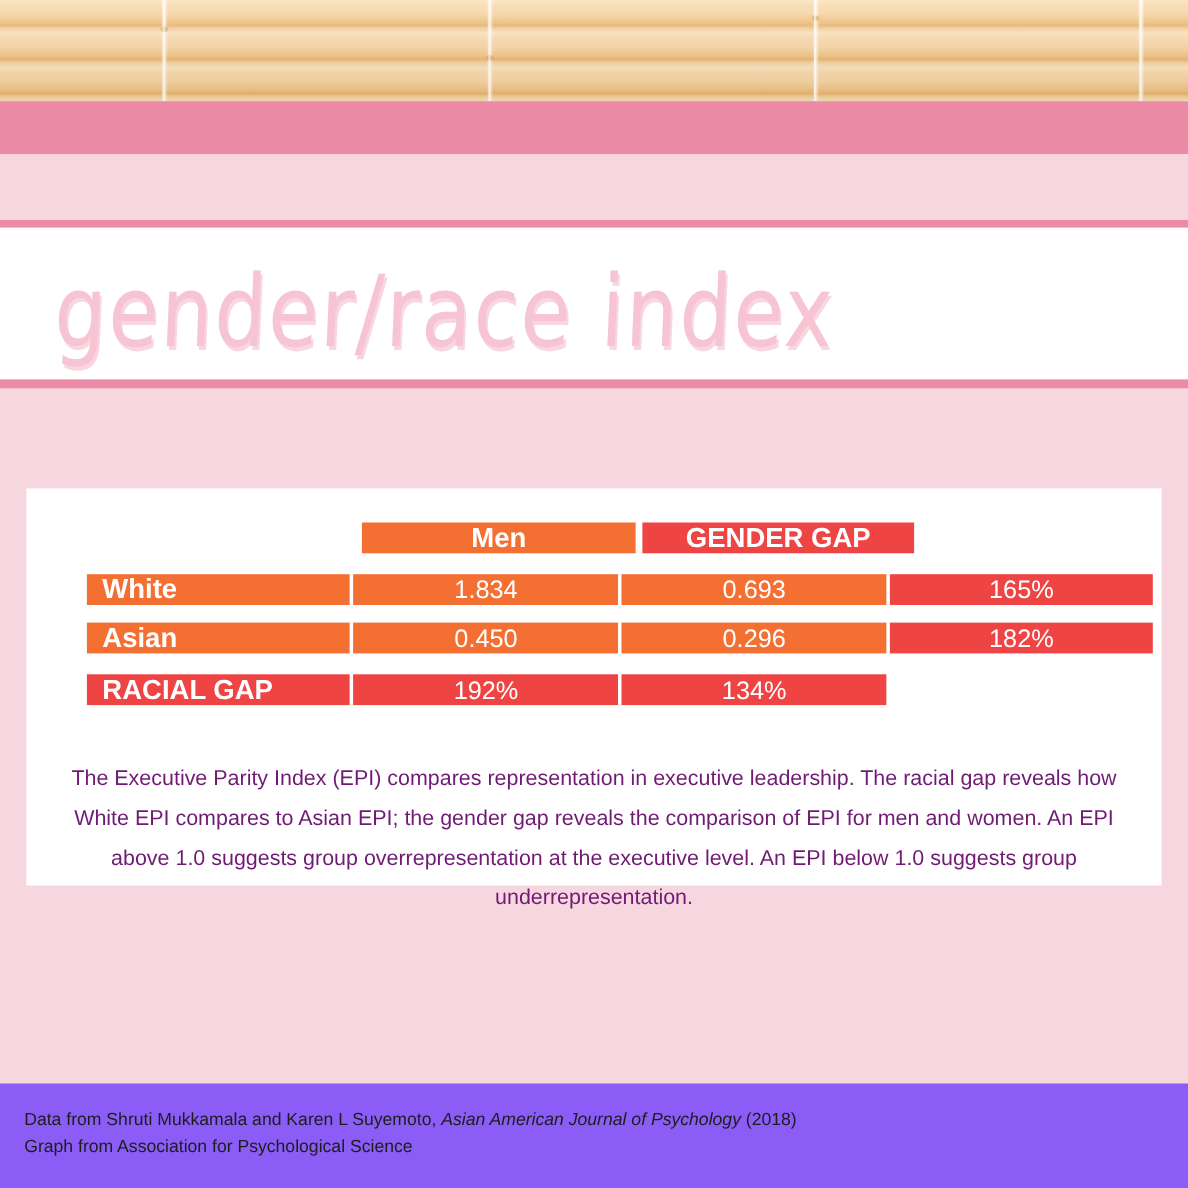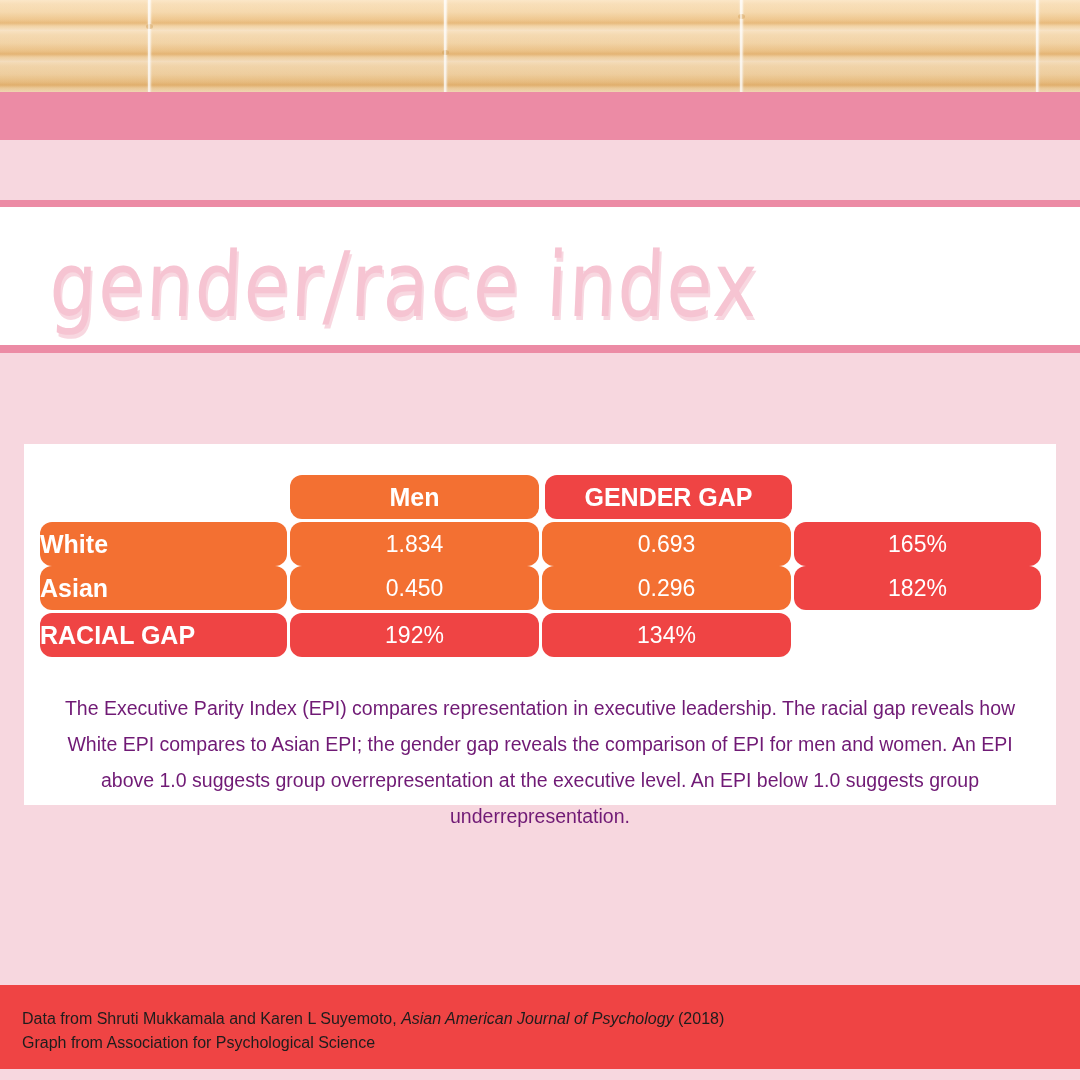--- a/index.html
+++ b/index.html
@@ -82,25 +82,24 @@
 
   
   .table {
     position: absolute; left: 16px; top: 31px;
     width: 1008px;
   }
   .trow { display: flex; }
   .cell {
     display: flex; align-items: center; justify-content: center;
     color: #ffffff;
-    height: 44px;
+    height: 28px;
     font-size: 23px;
-    border-radius: 12px;
-  }
-  .c-label { width: 247px; justify-content: flex-start; padding-left: 0; }
+  }
+  .c-label { width: 247px; justify-content: flex-start; padding-left: 14px; margin-left: 39px; }
   .c-men   { width: 249px; }
   .c-women { width: 249px; }
   .c-gap   { width: 247px; }
   .spacer  { background: transparent; }
 
   .orange { background: #f37032; }
   .red    { background: #ef4444; }
 
   .hdr { font-weight: bold; font-size: 25px; }
   .hdr-caps { font-weight: bold; font-size: 25px; }
@@ -114,22 +113,22 @@
     width: 964px;
     text-align: center;
     font-size: 19.5px;
     line-height: 36px;
     color: #701a75;
   }
 
   
   .footer {
     position: absolute; left: 0; top: 985px;
-    width: 1080px; height: 84px;
-    background: #ef4444;
+    width: 1080px; height: 95px;
+    background: #8b5cf6;
     padding: 22px 0 0 22px;
   }
   .footer-line {
     font-size: 16px; line-height: 24px; color: #1d1d1d;
   }
   .footer-line .ital { font-style: italic; }
 </style>
 </head>
 <body>
 

